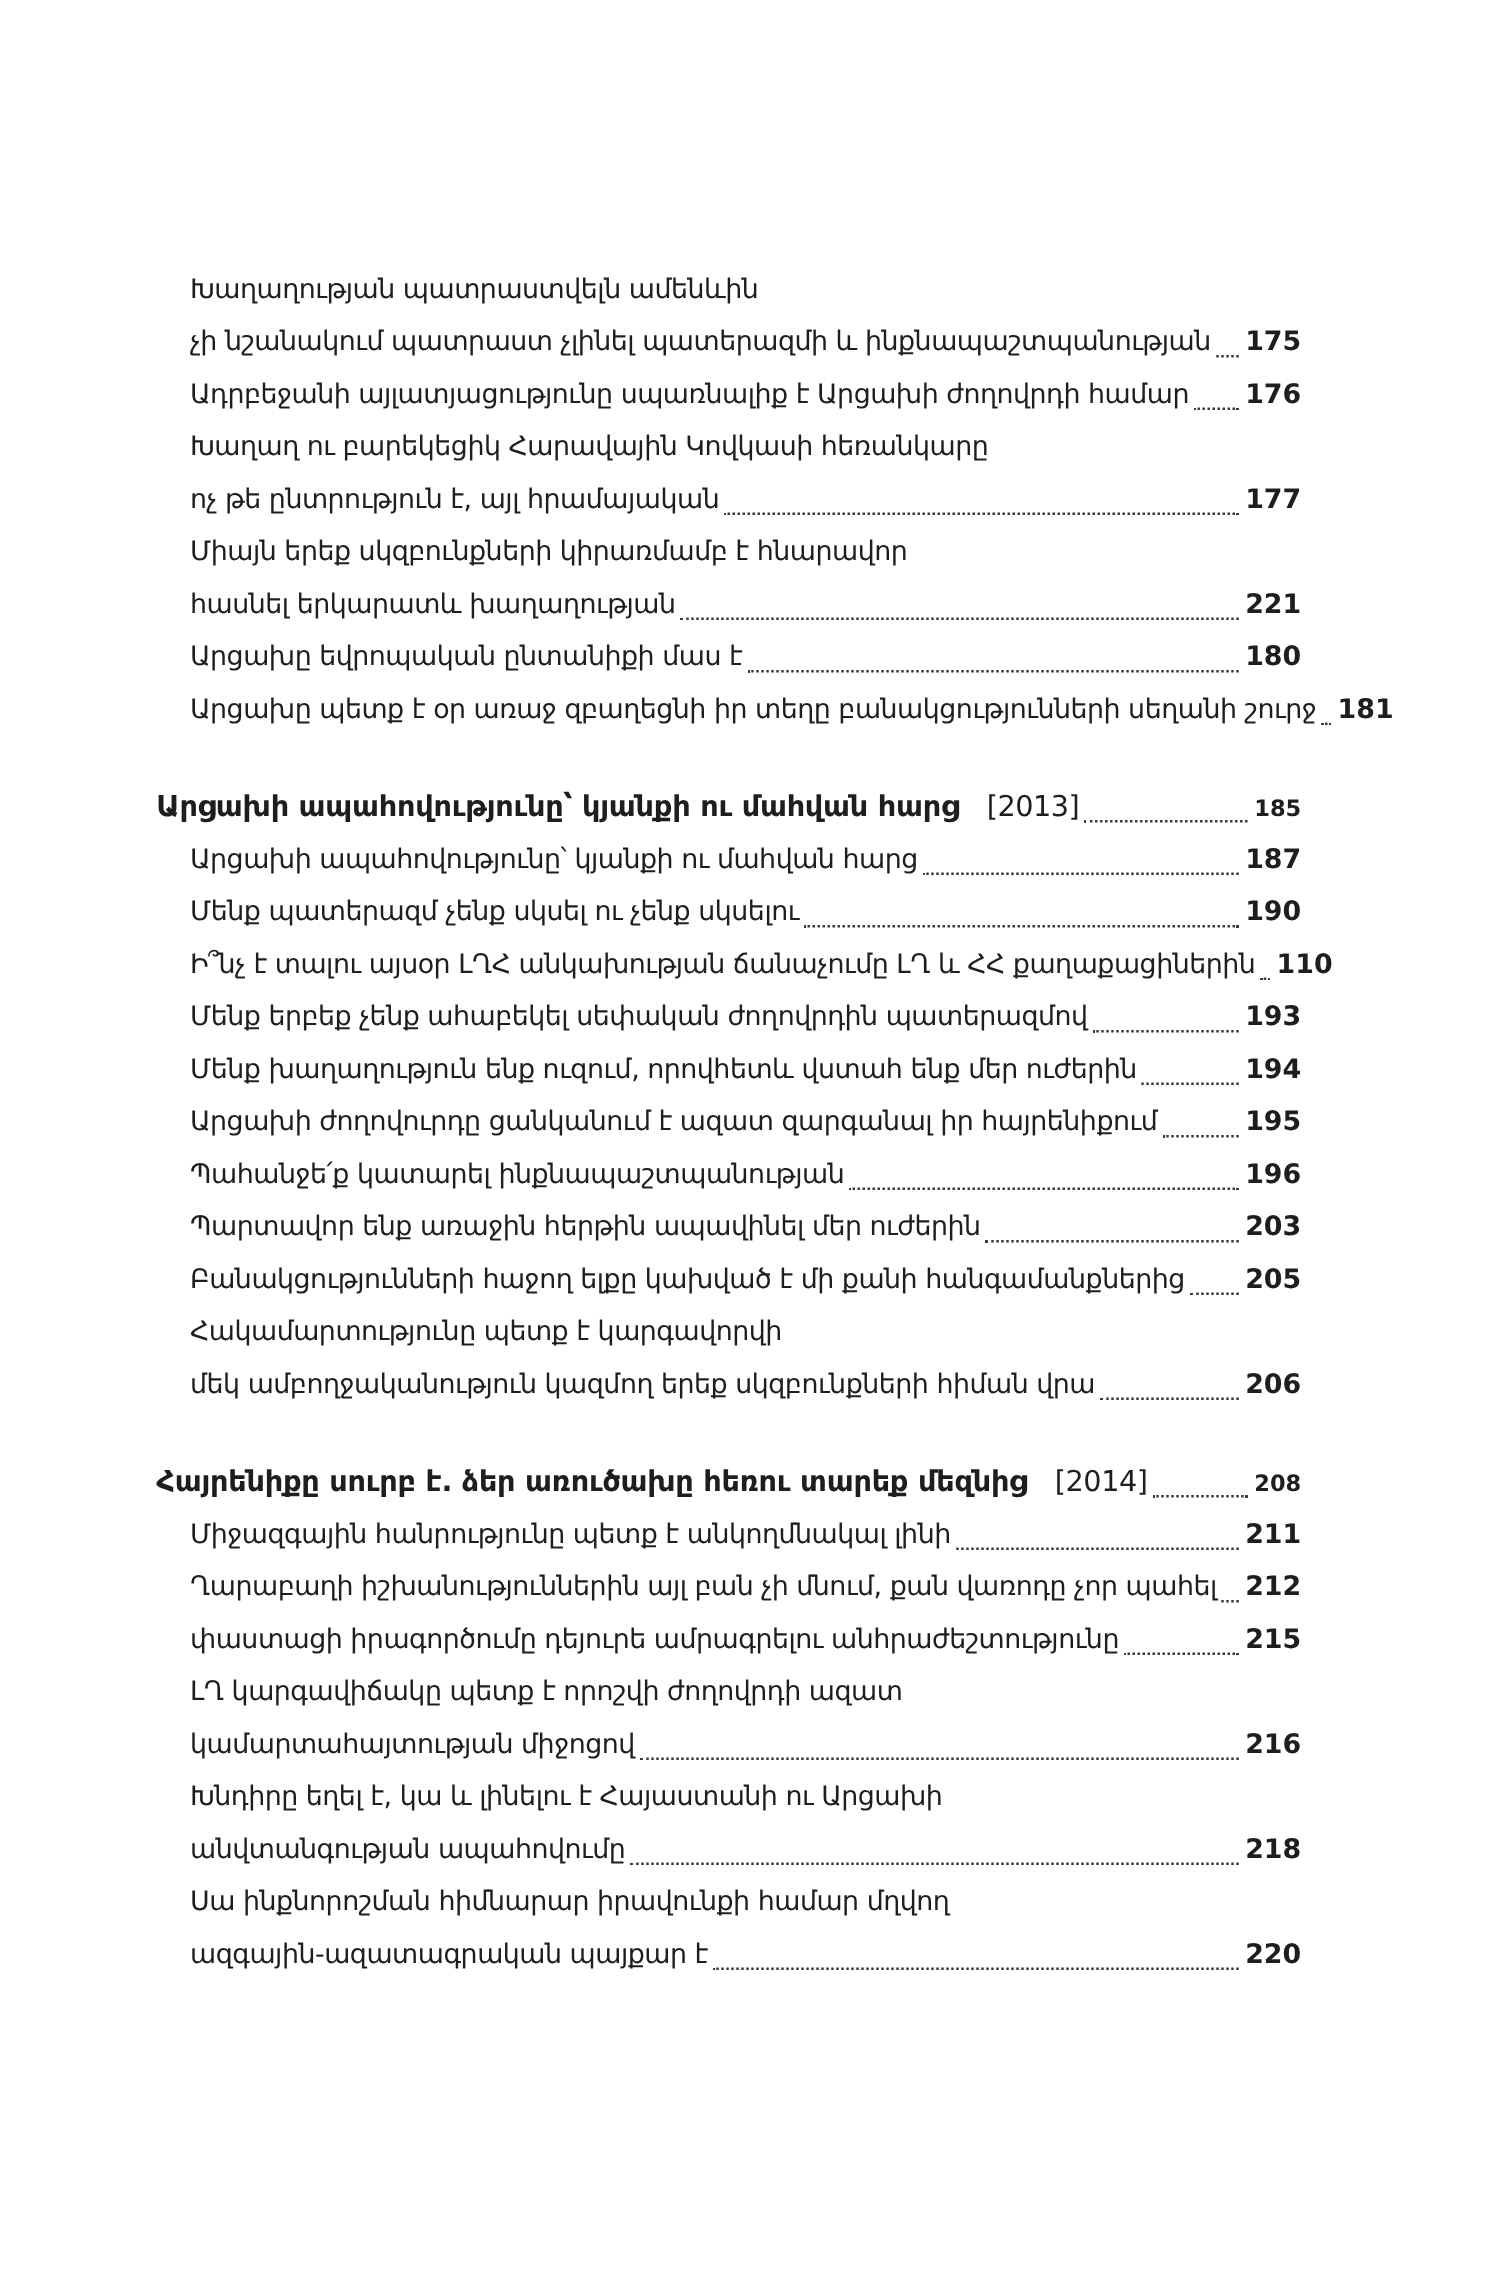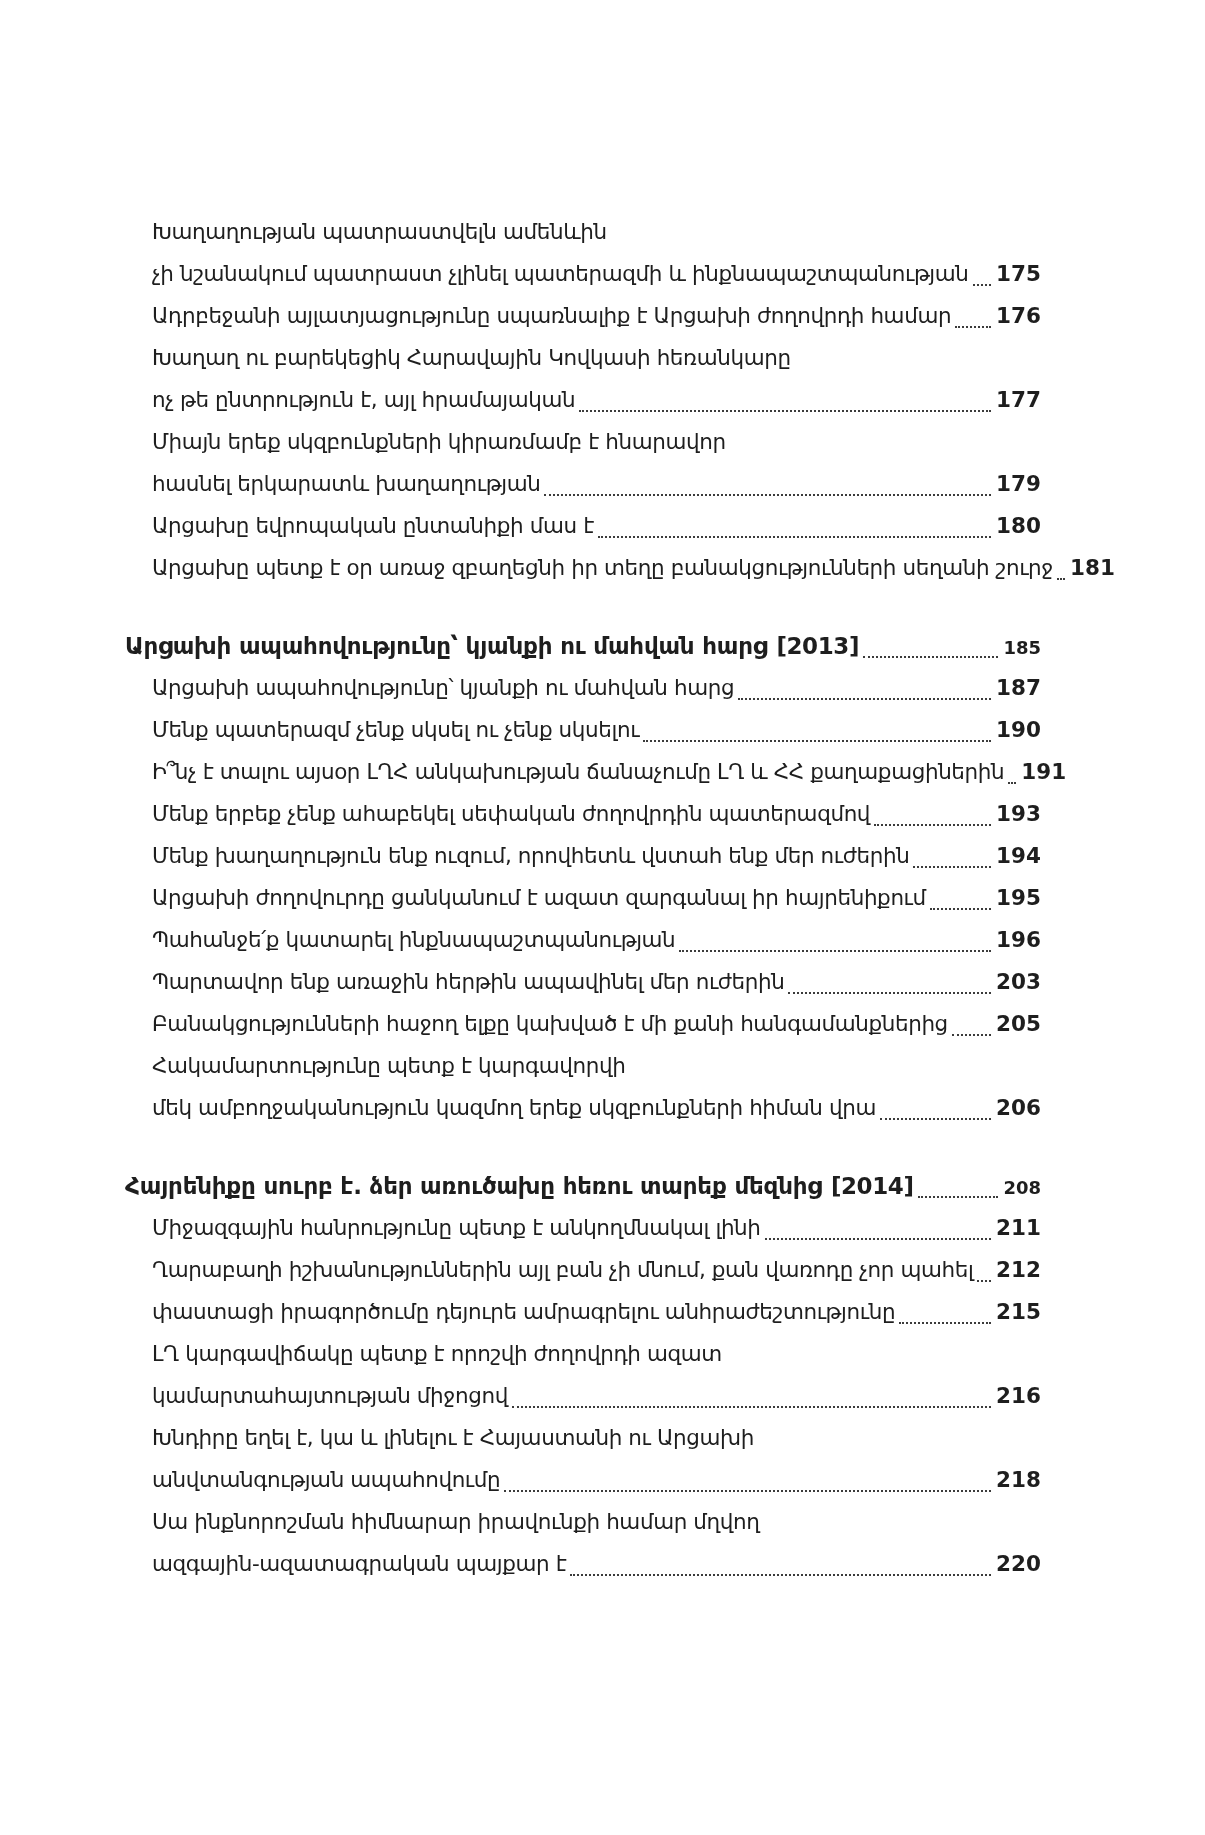--- a/index.html
+++ b/index.html
@@ -42,22 +42,22 @@
   }
   .row.heading .txt {
     font-weight: bold;
     letter-spacing: -0.2px;
   }
   .txt {
     flex: 0 0 auto;
   }
   .year {
     flex: 0 0 auto;
-    font-weight: 700;
-    margin-left: 9px;
+    font-weight: 400;
+    margin-left: 22px;
   }
   .leader {
     flex: 1 1 auto;
     min-width: 8px;
     align-self: flex-end;
     border-bottom: 2.5px dotted #3b3b3b;
     margin: 0 5px 9px 4px;
     height: 0;
   }
   .num {
@@ -95,21 +95,21 @@
         <span class="txt">ոչ թե ընտրություն է, այլ հրամայական</span>
         <span class="leader"></span>
         <span class="num">177</span>
       </div>
       <div class="row item">
         <span class="txt">Միայն երեք սկզբունքների կիրառմամբ է հնարավոր</span>
       </div>
       <div class="row item">
         <span class="txt">հասնել երկարատև խաղաղության</span>
         <span class="leader"></span>
-        <span class="num">179</span>
+        <span class="num">221</span>
       </div>
       <div class="row item">
         <span class="txt">Արցախը եվրոպական ընտանիքի մաս է</span>
         <span class="leader"></span>
         <span class="num">180</span>
       </div>
       <div class="row item">
         <span class="txt">Արցախը պետք է օր առաջ զբաղեցնի իր տեղը բանակցությունների սեղանի շուրջ</span>
         <span class="leader"></span>
         <span class="num">181</span>
@@ -126,21 +126,21 @@
         <span class="num">187</span>
       </div>
       <div class="row item">
         <span class="txt">Մենք պատերազմ չենք սկսել ու չենք սկսելու</span>
         <span class="leader"></span>
         <span class="num">190</span>
       </div>
       <div class="row item">
         <span class="txt">Ի՞նչ է տալու այսօր ԼՂՀ անկախության ճանաչումը ԼՂ և ՀՀ քաղաքացիներին</span>
         <span class="leader"></span>
-        <span class="num">191</span>
+        <span class="num">110</span>
       </div>
       <div class="row item">
         <span class="txt">Մենք երբեք չենք ահաբեկել սեփական ժողովրդին պատերազմով</span>
         <span class="leader"></span>
         <span class="num">193</span>
       </div>
       <div class="row item">
         <span class="txt">Մենք խաղաղություն ենք ուզում, որովհետև վստահ ենք մեր ուժերին</span>
         <span class="leader"></span>
         <span class="num">194</span>

